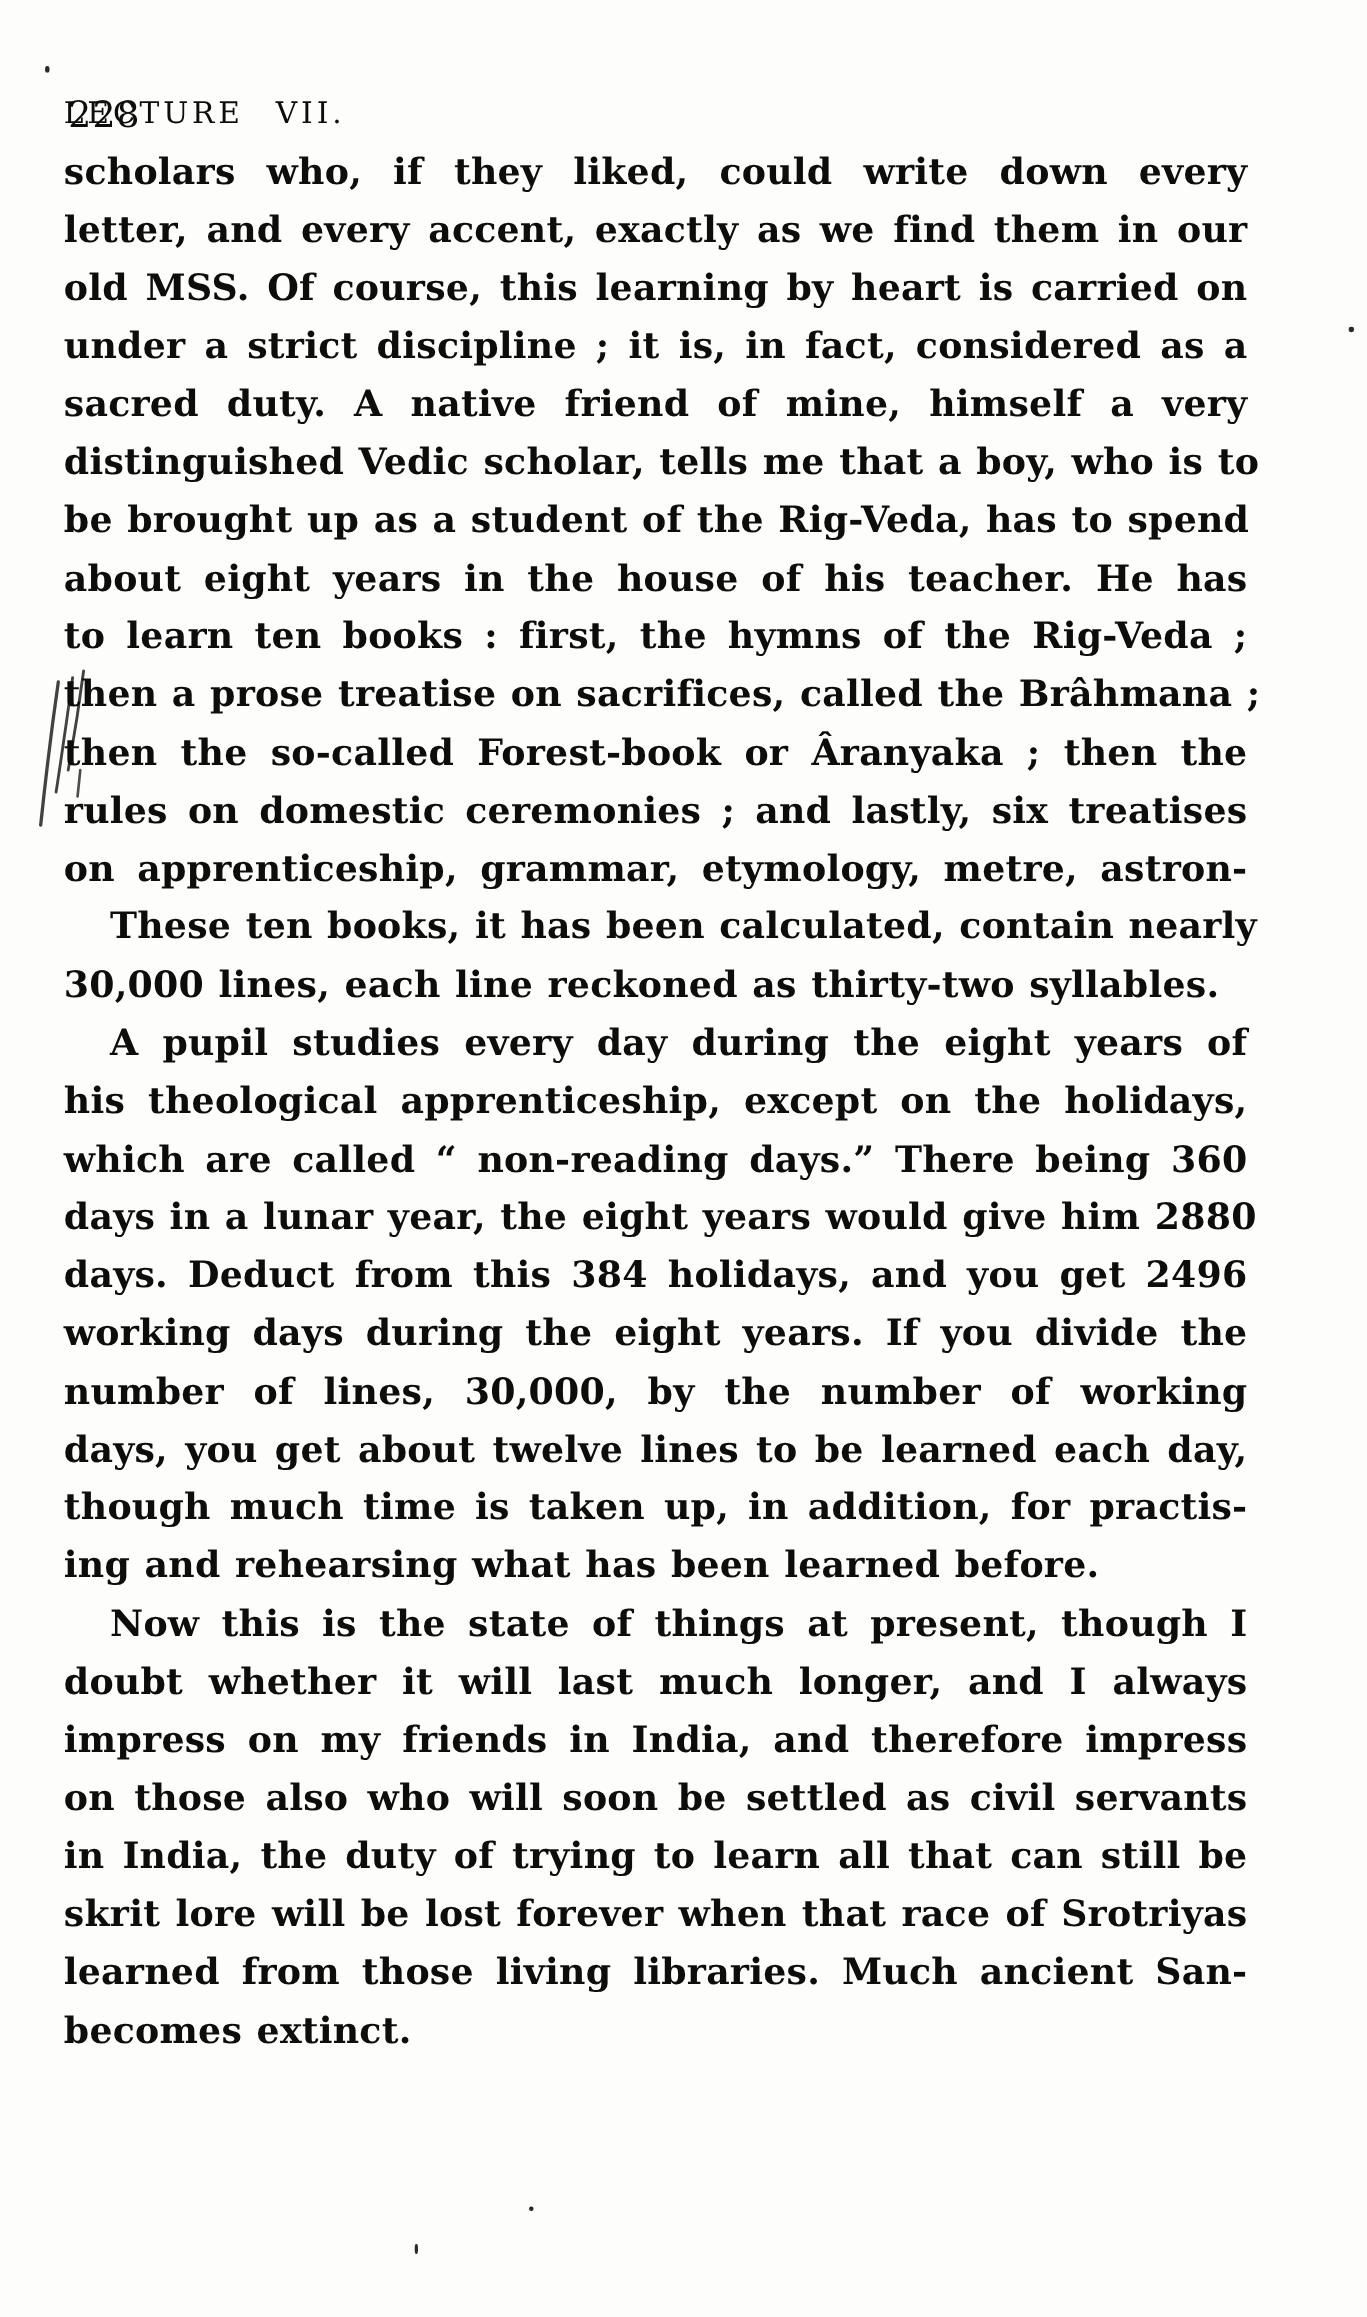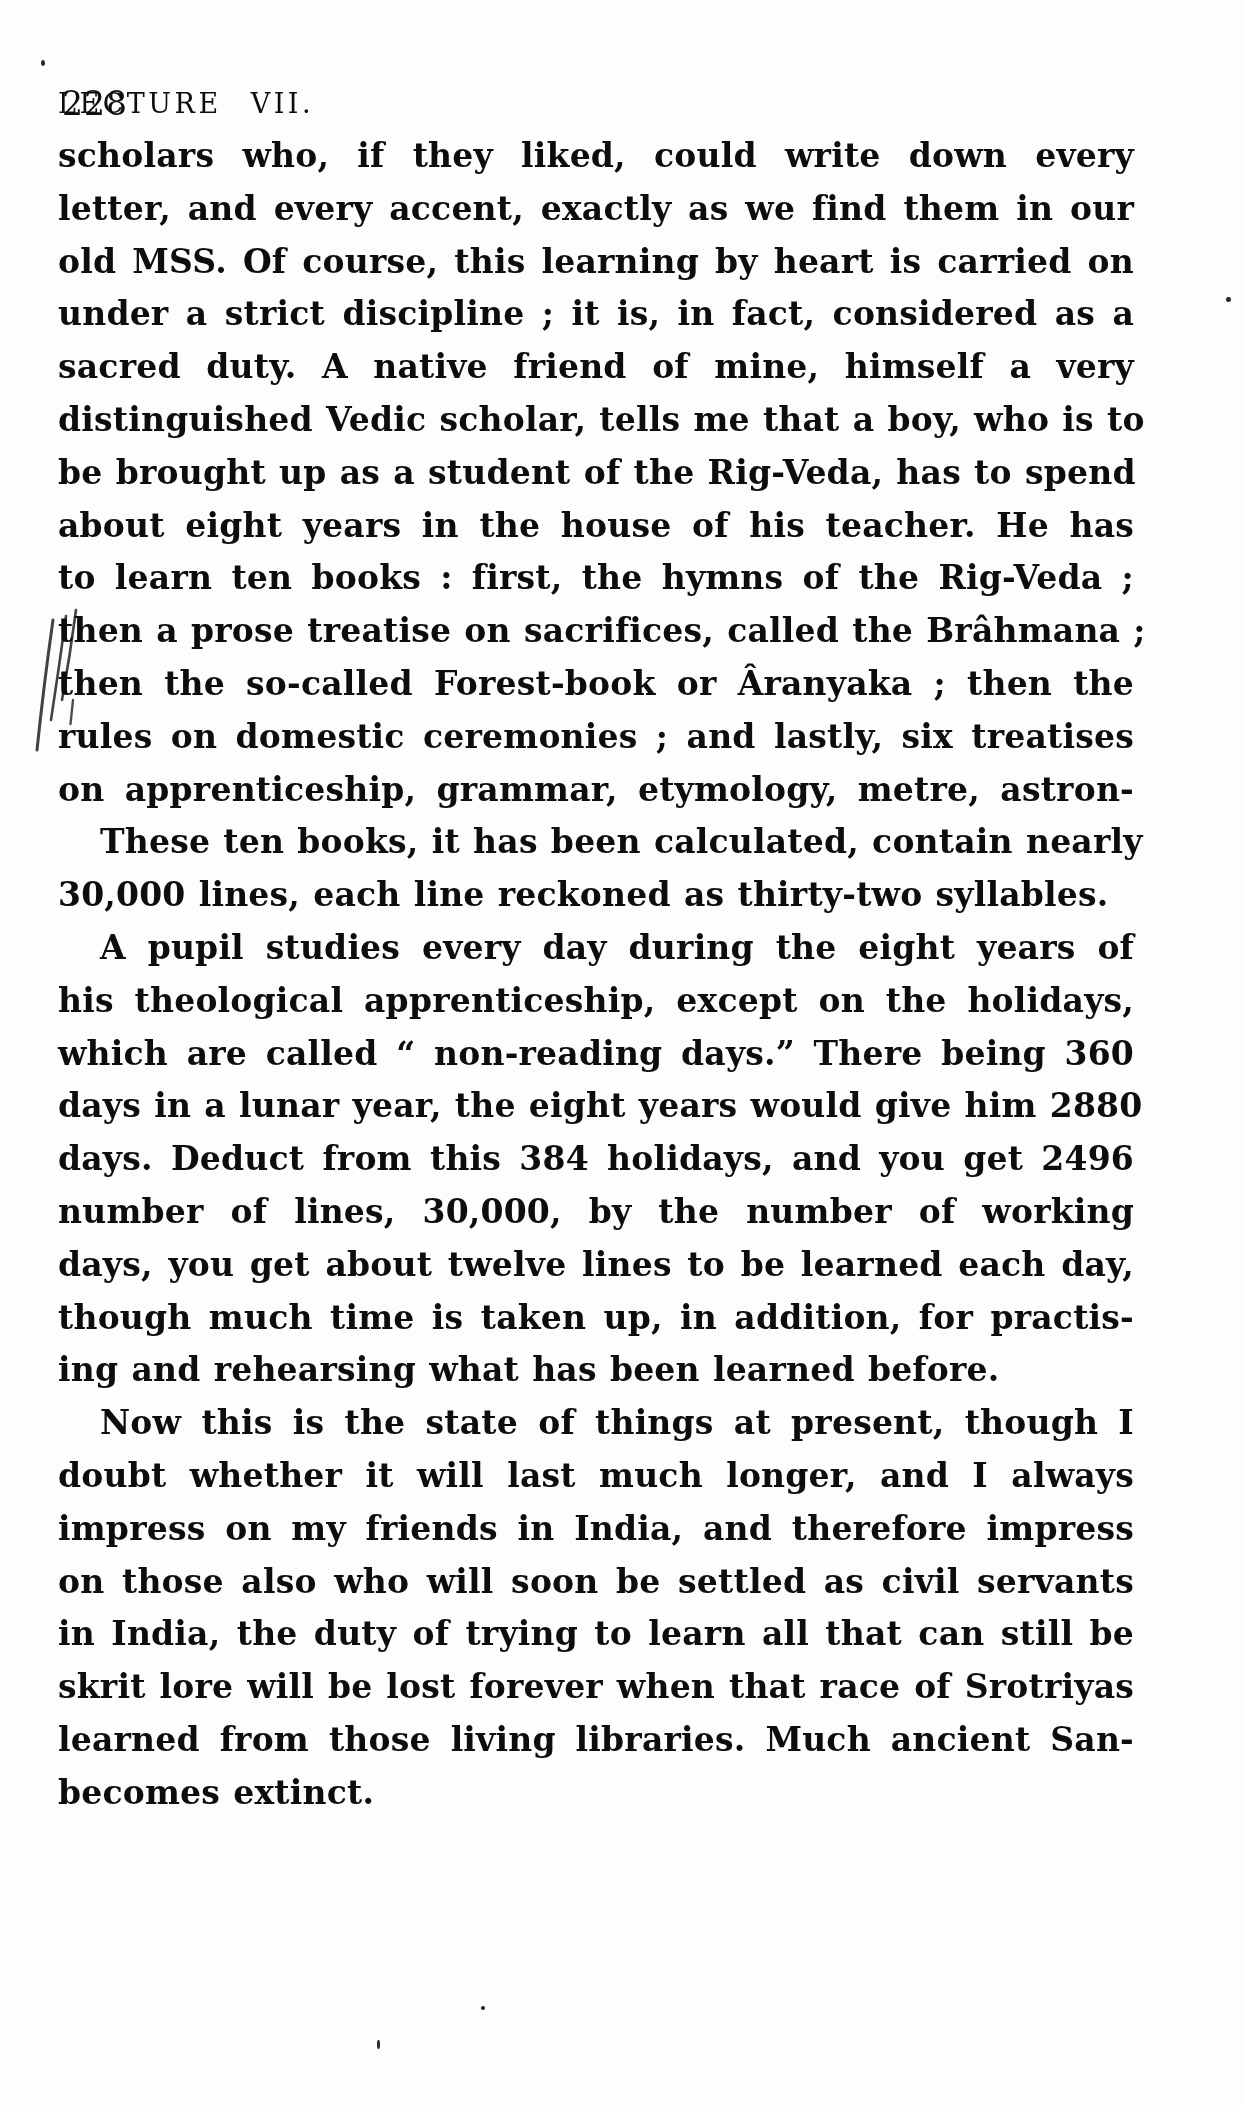--- a/index.html
+++ b/index.html
@@ -80,20 +80,21 @@
       <div class="para">
         <div class="line indent">These ten books, it has been calculated, contain nearly</div>
         <div class="line last">30,000 lines, each line reckoned as thirty-two syllables.</div>
       </div>
       <div class="para">
         <div class="line indent">A pupil studies every day during the eight years of</div>
         <div class="line">his theological apprenticeship, except on the holidays,</div>
         <div class="line">which are called “ non-reading days.” There being 360</div>
         <div class="line">days in a lunar year, the eight years would give him 2880</div>
         <div class="line">days. Deduct from this 384 holidays, and you get 2496</div>
+        <div class="line">working days during the eight years. If you divide the</div>
         <div class="line">number of lines, 30,000, by the number of working</div>
         <div class="line">days, you get about twelve lines to be learned each day,</div>
         <div class="line">though much time is taken up, in addition, for practis-</div>
         <div class="line last">ing and rehearsing what has been learned before.</div>
       </div>
       <div class="para">
         <div class="line indent">Now this is the state of things at present, though I</div>
         <div class="line">doubt whether it will last much longer, and I always</div>
         <div class="line">impress on my friends in India, and therefore impress</div>
         <div class="line">on those also who will soon be settled as civil servants</div>

